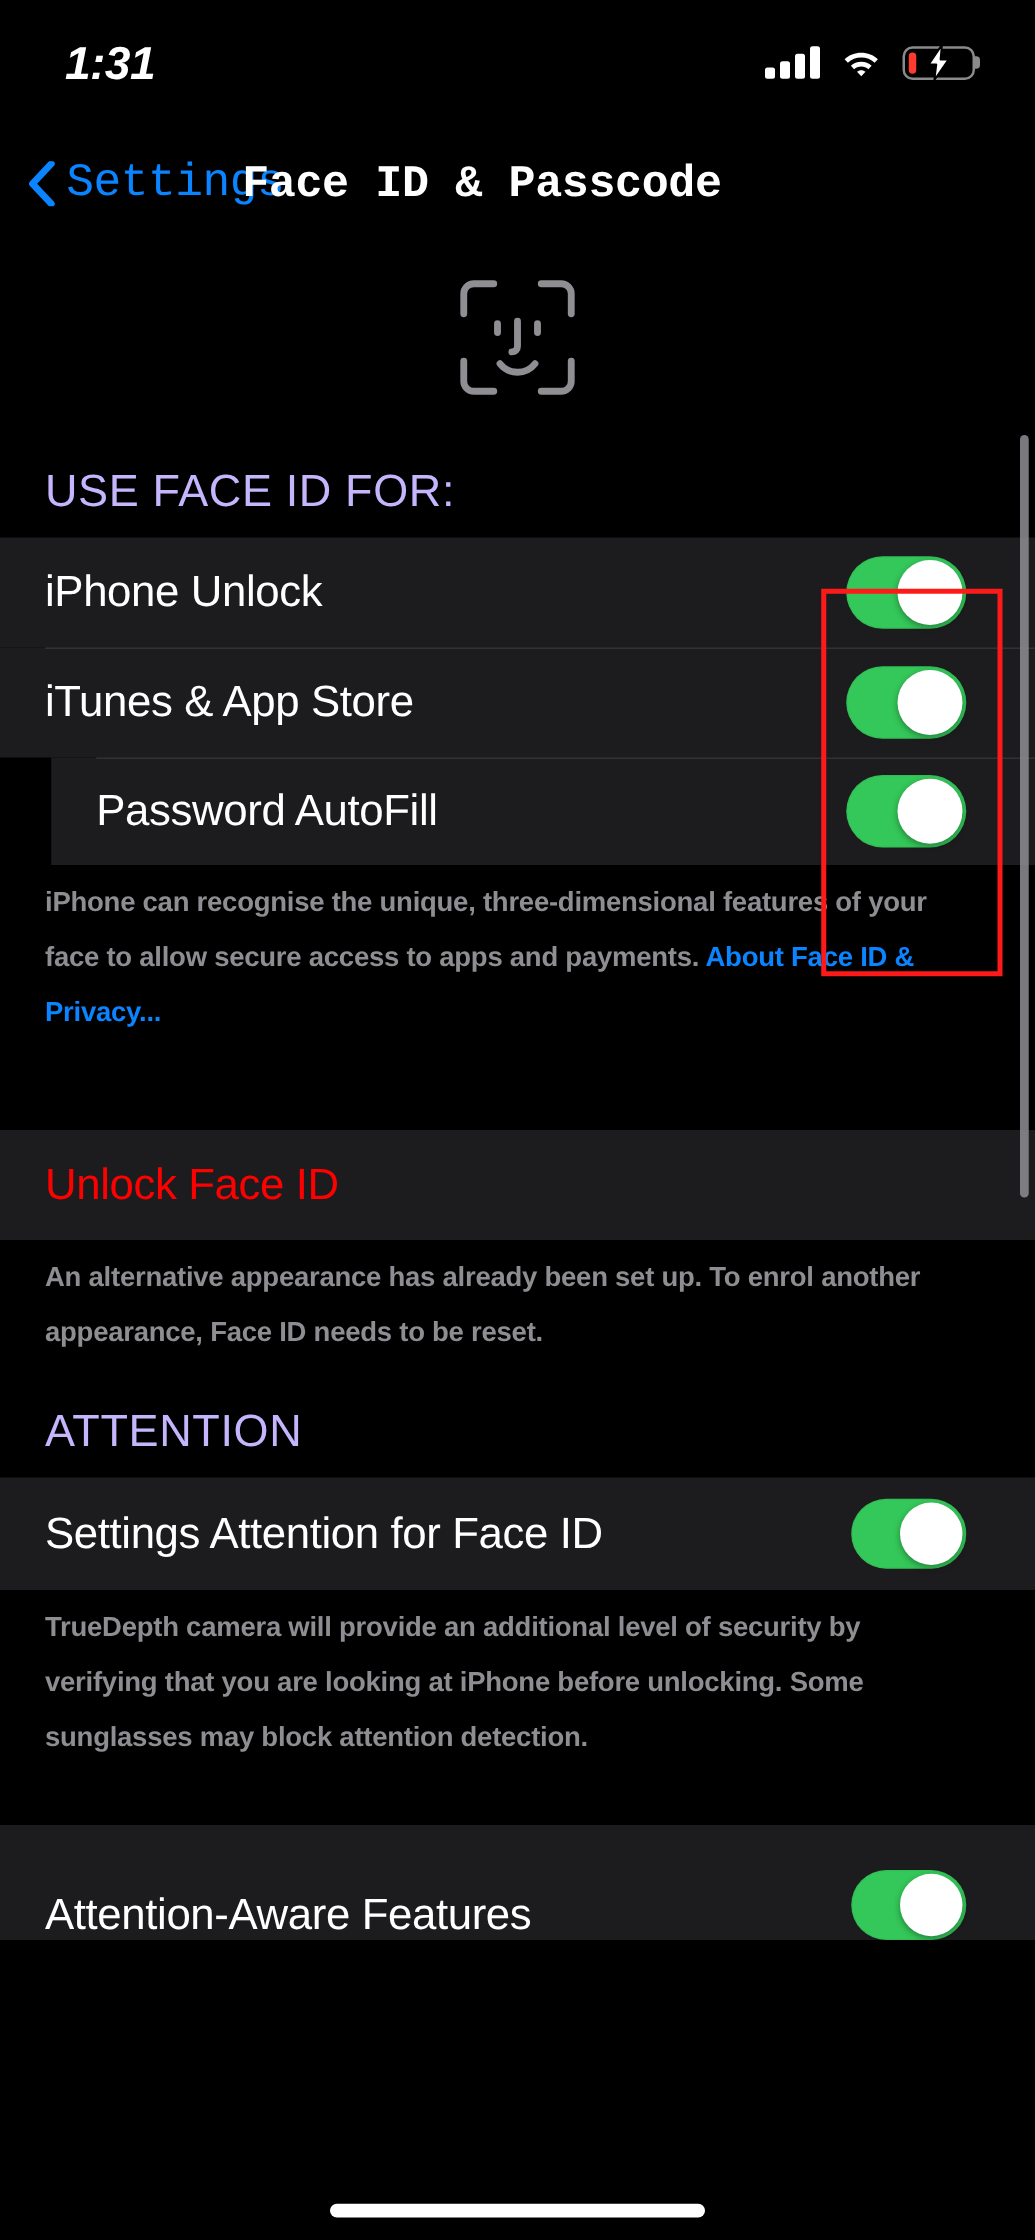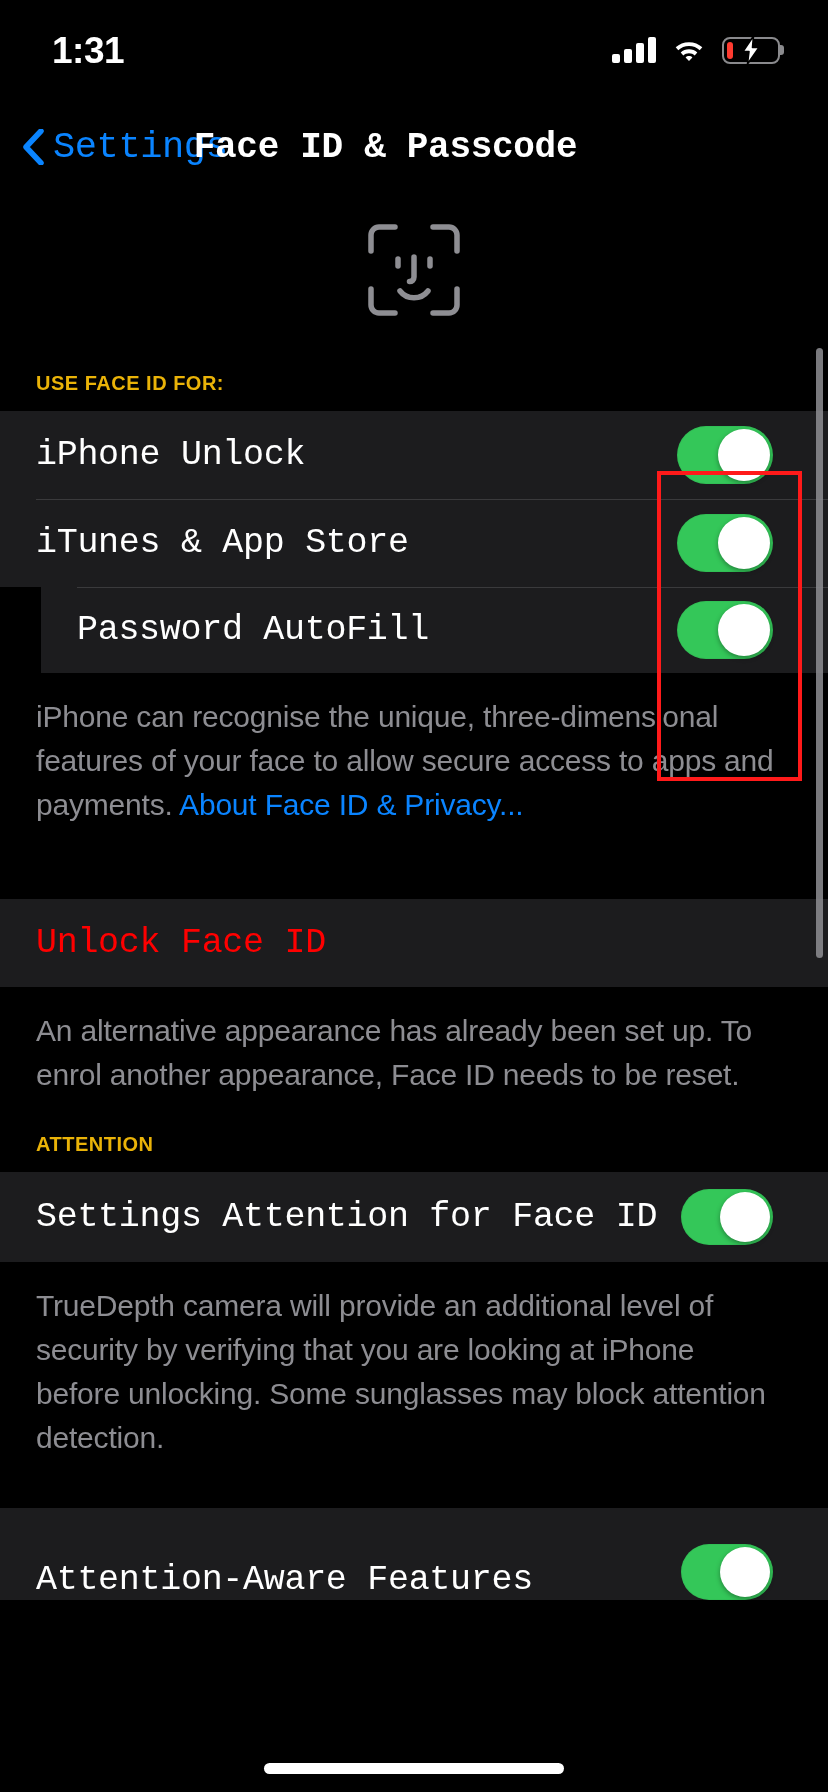--- a/index.html
+++ b/index.html
@@ -13,20 +13,21 @@
     position: relative;
     width: 828px; height: 1792px;
     background: #000;
   }
 
   
   .statusbar {
     position:absolute; top:0; left:0; width:828px; height:88px;
     display:flex; align-items:center; justify-content:space-between;
     padding: 12px 48px 0 52px;
+    font-style: italic;
   }
   .status-time {
     color:#fff; font-size:37px; font-weight:700; letter-spacing:-0.5px;
     line-height:1;
   }
   .status-right { display:flex; align-items:center; gap:17px; }
 
   .signal { display:flex; align-items:flex-end; gap:4px; height:26px; }
   .signal i { display:block; width:8px; background:#fff; border-radius:2px; }
   .signal i:nth-child(1){ height:9px; }
@@ -79,30 +80,29 @@
     position:absolute; top:168px; left:0; width:828px; height:1624px;
     background:#000;
   }
 
   .faceid-hero {
     height: 204px; display:flex; align-items:center; justify-content:center;
   }
   .faceid-glyph { width:94px; height:94px; }
 
   .group-header {
-    color:#eab308; font-size:20px; font-weight:700; letter-spacing:0.5px;
+    color:#c4b5fd; font-size:36px; font-weight:400; letter-spacing:0.5px;
     padding: 0 0 16px 36px;
   }
 
   .cell {
     background:#1c1c1e;
     display:flex; align-items:center;
     padding: 0 55px 0 36px;
     position:relative;
-    font-family:Liberation Mono, monospace;
   }
   .cell + .cell .sep {
     position:absolute; top:0; left:36px; right:0; height:1px;
     background:#3a3a3c;
   }
   .cell-label {
     color:#fff; font-size:35px; font-weight:400; letter-spacing:-0.3px;
     flex:1;
   }
   .cell-label.destructive { color:#ff0000; font-weight:400; }
@@ -116,23 +116,23 @@
   .toggle .knob {
     position:absolute; top:3px; right:3px;
     width:50px; height:50px; border-radius:50%;
     background:#fff;
     box-shadow: 0 2px 5px rgba(0,0,0,0.35);
   }
   .toggle.wide { width:96px; height:58px; border-radius:29px; }
   .toggle.wide .knob { width:52px; height:52px; }
 
   .footnote {
-    color:#8d8d92; font-size:30px; font-weight:400;
+    color:#8d8d92; font-size:22px; font-weight:700;
     line-height:44px; letter-spacing:-0.2px;
-    padding: 22px 46px 0 36px;
+    padding: 8px 46px 0 36px;
   }
   .footnote a { color:#0a84ff; text-decoration:none; }
 
   
   .scrollbar {
     position:absolute; right:5px; top:180px; width:7px; height:610px;
     background:#8e8e93; border-radius:4px; opacity:0.85;
   }
 
   

